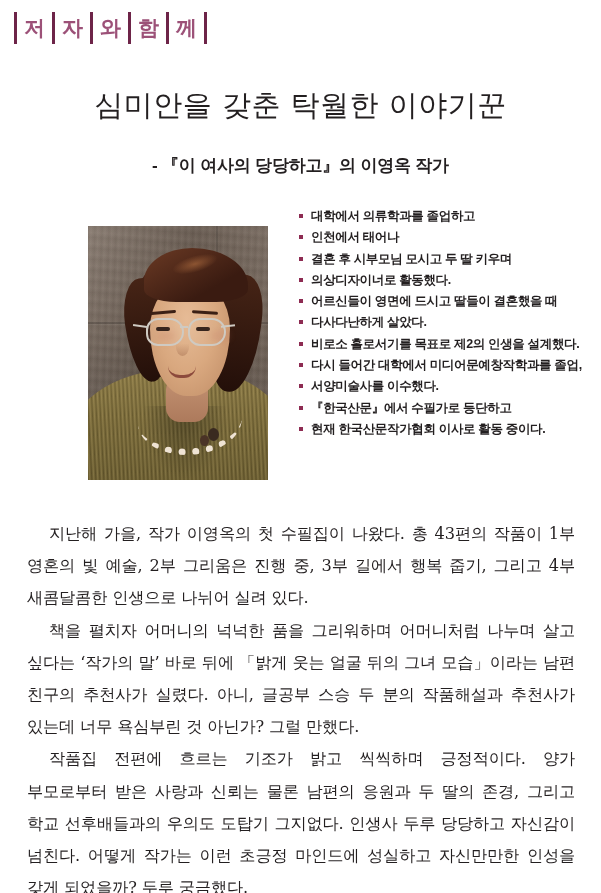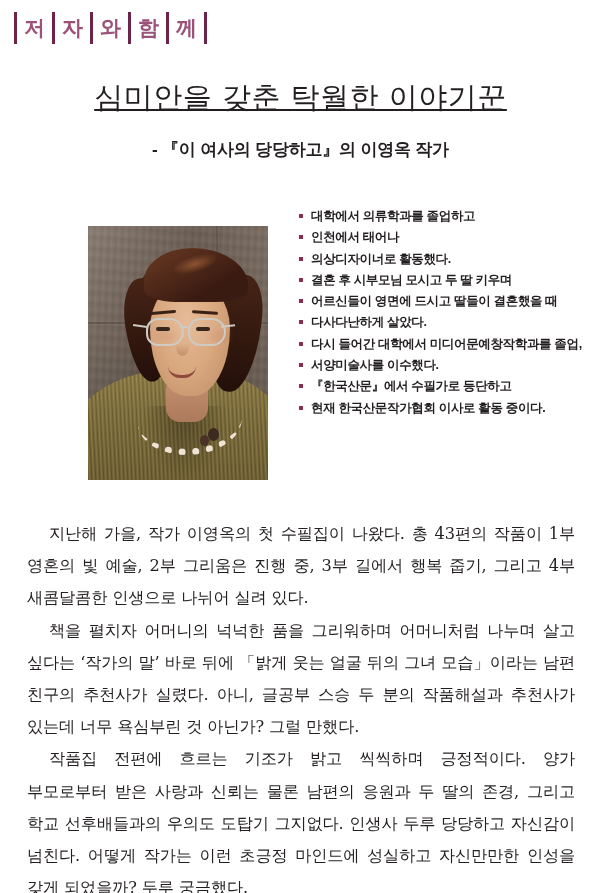--- a/index.html
+++ b/index.html
@@ -49,22 +49,21 @@
     width: 601px;
     text-align: center;
   }
   .main-title {
     font-family: "DejaVu Serif", "Liberation Serif", serif;
     font-size: 29px;
     font-weight: 400;
     color: #231f20;
     letter-spacing: 0.5px;
     line-height: 1.2;
-    margin: 2px;
-    text-decoration: underline;
+    margin: 10px;
   }
   .subtitle {
     margin: 0;
     padding-top: 21px;
     font-family: "Liberation Sans", sans-serif;
     font-size: 17px;
     font-weight: 700;
     color: #231f20;
     letter-spacing: -0.2px;
   }
@@ -372,33 +371,37 @@
   <li class="bio-item">
     <span class="bio-bullet"></span>
     <span class="bio-text">대학에서 의류학과를 졸업하고</span>
   </li>
   <li class="bio-item">
     <span class="bio-bullet"></span>
     <span class="bio-text">인천에서 태어나</span>
   </li>
   <li class="bio-item">
     <span class="bio-bullet"></span>
+    <span class="bio-text">결혼 후 시부모님 모시고 두 딸 키우며</span>
+  </li>
+  <li class="bio-item">
+    <span class="bio-bullet"></span>
     <span class="bio-text">의상디자이너로 활동했다.</span>
   </li>
   <li class="bio-item">
     <span class="bio-bullet"></span>
-    <span class="bio-text">결혼 후 시부모님 모시고 두 딸 키우며</span>
-  </li>
-  <li class="bio-item">
-    <span class="bio-bullet"></span>
     <span class="bio-text">어르신들이 영면에 드시고 딸들이 결혼했을 때</span>
   </li>
   <li class="bio-item">
     <span class="bio-bullet"></span>
     <span class="bio-text">다사다난하게 살았다.</span>
+  </li>
+  <li class="bio-item">
+    <span class="bio-bullet"></span>
+    <span class="bio-text">비로소 홀로서기를 목표로 제2의 인생을 설계했다.</span>
   </li>
   <li class="bio-item">
     <span class="bio-bullet"></span>
     <span class="bio-text">다시 들어간 대학에서 미디어문예창작학과를 졸업,</span>
   </li>
   <li class="bio-item">
     <span class="bio-bullet"></span>
     <span class="bio-text">서양미술사를 이수했다.</span>
   </li>
   <li class="bio-item">

